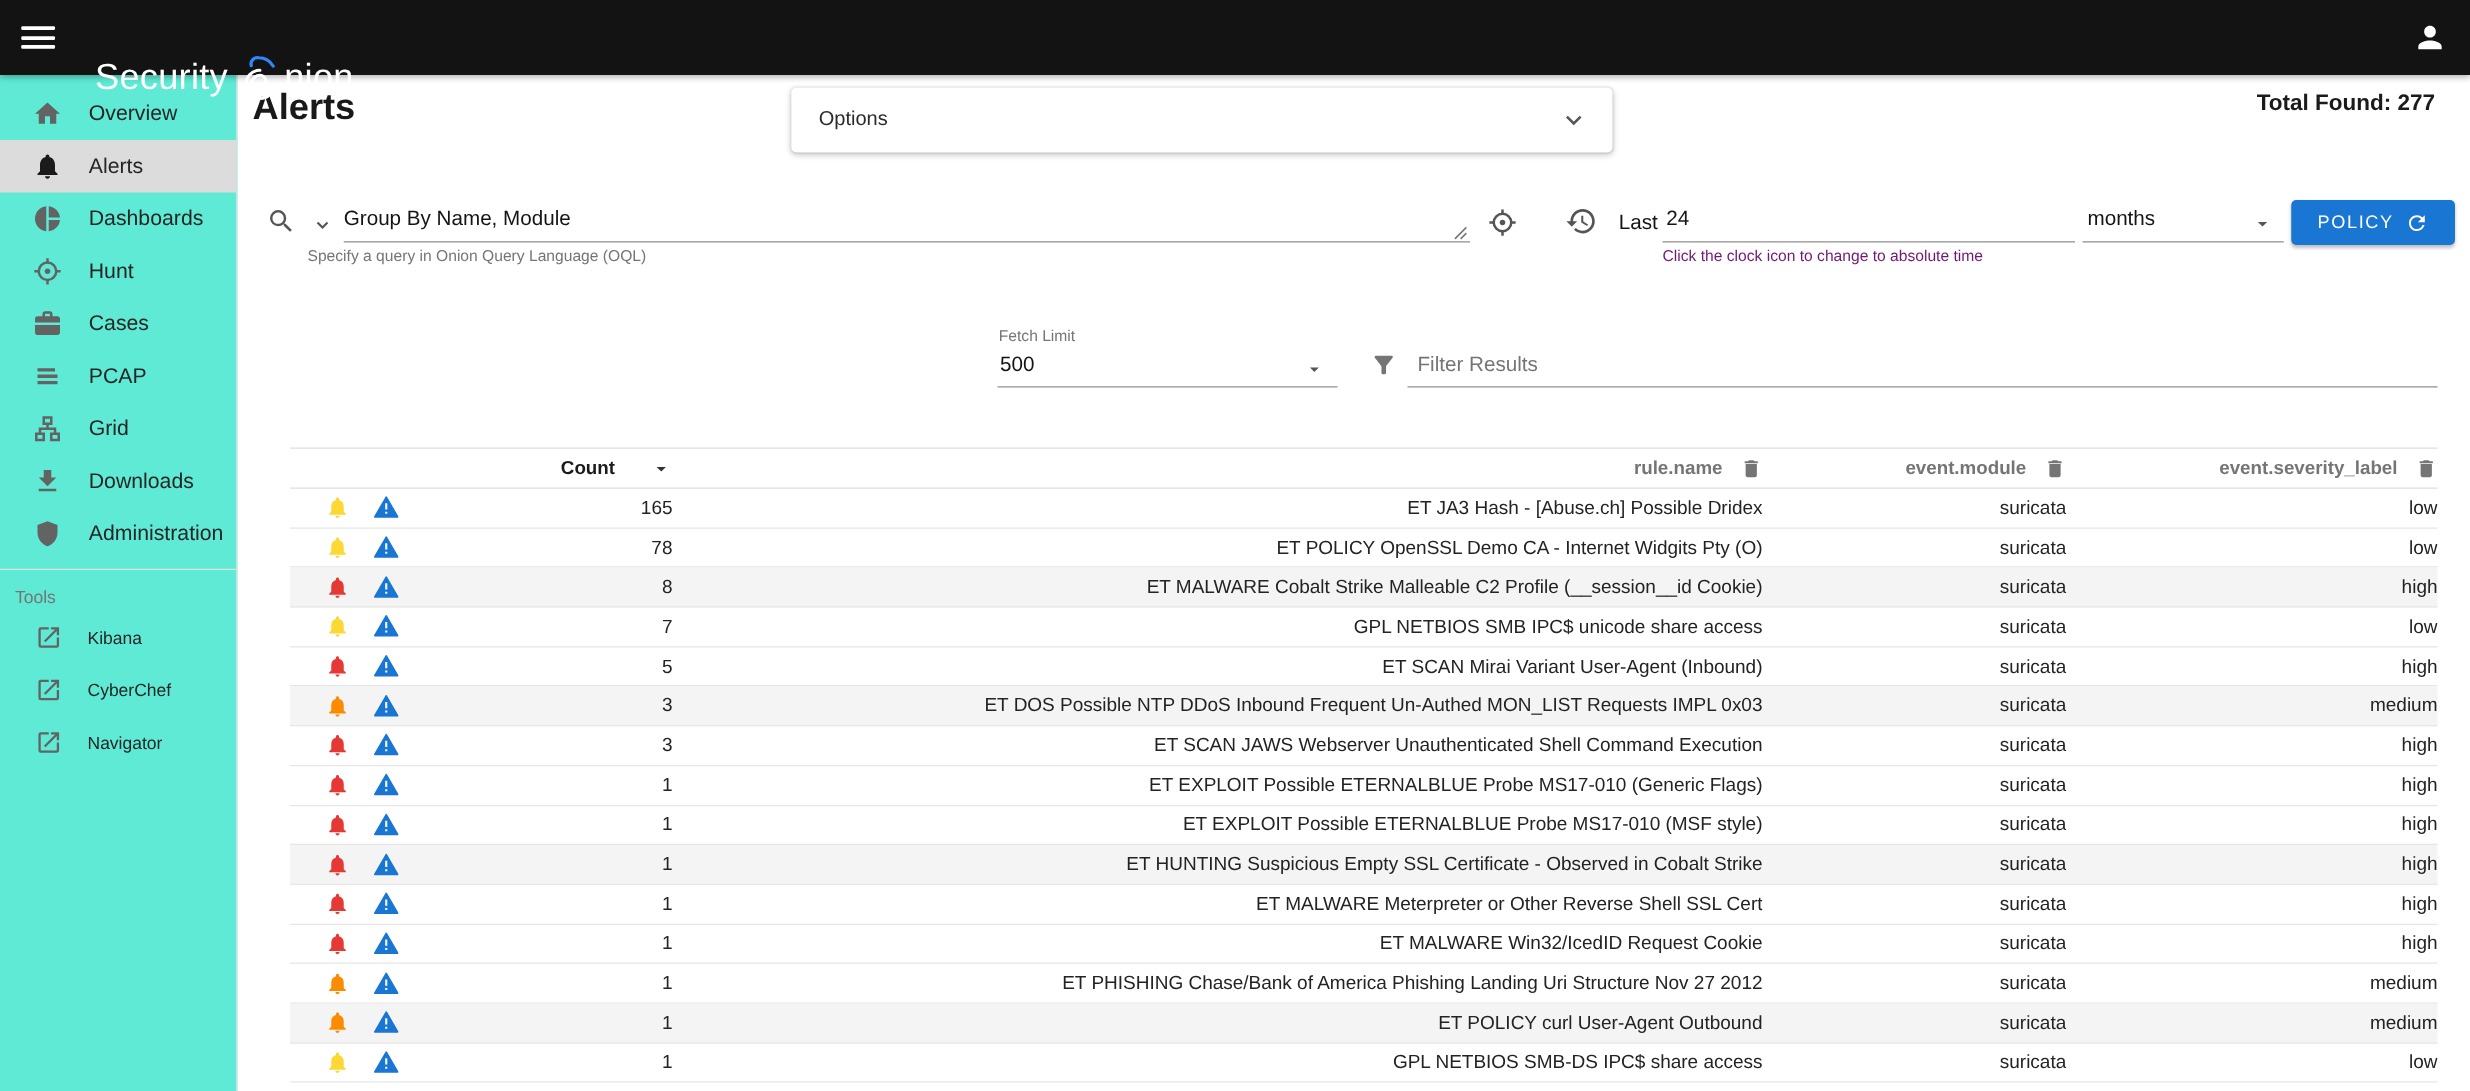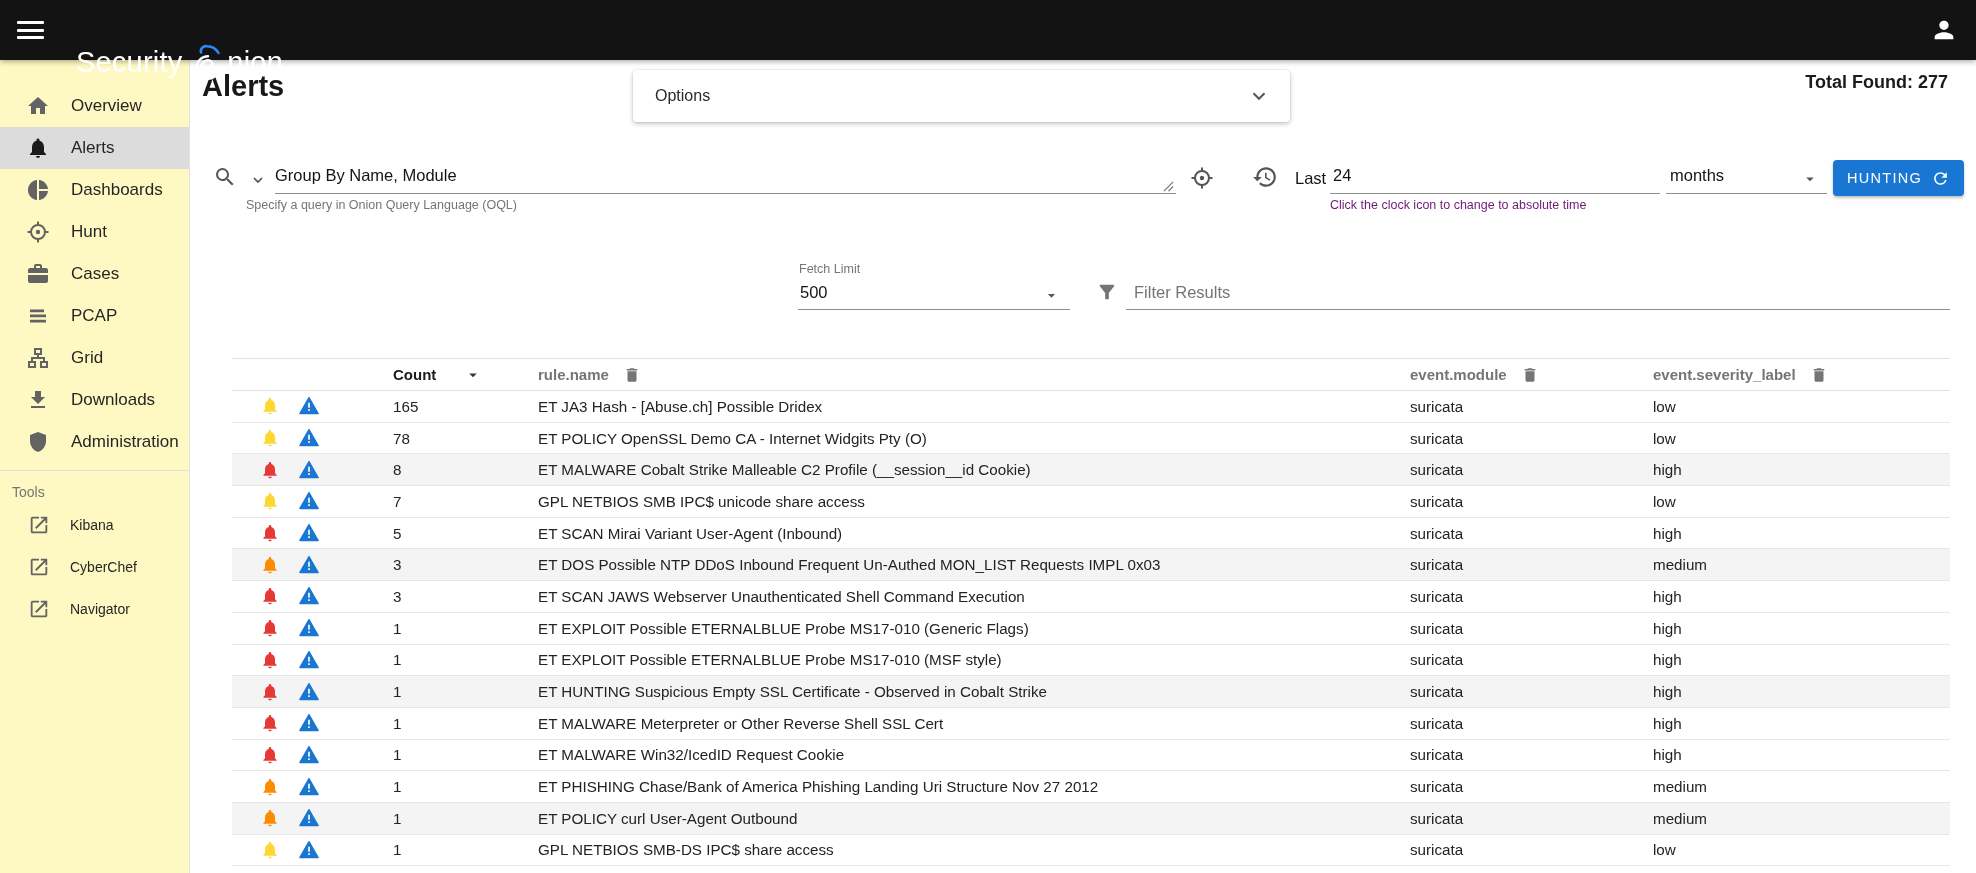--- a/index.html
+++ b/index.html
@@ -8,21 +8,21 @@
 
   
   .topbar { position:absolute; top:0; left:0; width:1976px; height:60px; background:#131313; box-shadow:0 2px 5px rgba(0,0,0,.3); z-index:30; display:flex; align-items:center; }
   .hamburger { position:absolute; left:17px; top:18px; width:27px; height:24px; background:none; border:none; cursor:pointer; display:flex; flex-direction:column; justify-content:space-between; padding:3px 0; }
   .hamburger span { display:block; height:3px; background:#fff; border-radius:1px; }
   .logo { position:absolute; left:76px; top:0; height:57px; display:flex; align-items:center; color:#fff; font-size:29px; letter-spacing:.2px;margin-top:34px; }
   .logo .spiral { margin:2px 1px 0 8px; }
   .userbtn { position:absolute; right:18px; top:16px; width:28px; height:28px; background:none; border:none; cursor:pointer; color:#fff; }
 
   
-  .sidebar { position:absolute; top:60px; left:0; width:190px; height:813px; background:#fef9c3; border-right:1px solid #e3e3e3; padding-top:25px; }
+  .sidebar { position:absolute; top:60px; left:0; width:190px; height:813px; background:#5eead4; border-right:1px solid #e3e3e3; padding-top:10px; }
   .nav-item { height:42px; display:flex; align-items:center; padding-left:26px; gap:21px; font-size:17px; color:#262626; cursor:pointer; }
   .nav-item.active { background:#dcdcdc; }
   .nav-icon { width:24px; height:24px; color:#636363; flex:none; }
   .nav-icon svg { width:100%; height:100%; }
   .side-divider { border:none; border-top:1px solid #e0e0e0; margin:7px 0 0 0; }
   .tools-label { padding:13px 0 4px 12px; font-size:14px; color:#757575; }
   .tool-item { height:42px; display:flex; align-items:center; padding-left:28px; gap:20px; font-size:14px; color:#262626; cursor:pointer; }
   .tool-item .nav-icon { width:22px; height:22px; }
 
   
@@ -51,21 +51,21 @@
   .refresh-btn svg { width:19px; height:19px; }
 
   
   .fetch-label { position:absolute; left:799px; top:262px; font-size:12.5px; color:#757575; }
   .fetch-select { position:absolute; left:798px; top:280px; width:272px; height:30px; border-bottom:1px solid #8f8f8f; font-size:16.5px; color:#141414; padding:3px 0 0 2px; cursor:pointer; }
   .fetch-select .caret { position:absolute; right:10px; top:7px; width:17px; height:17px; color:#555; }
   .filter-funnel { left:1096px; top:281px; width:22px; height:22px; color:#757575; }
   .filter-field { position:absolute; left:1126px; top:280px; width:824px; height:30px; border-bottom:1px solid #8f8f8f; font-size:16.5px; color:#757575; padding:3px 0 0 8px; cursor:text; }
 
   
-  .alerts-table { position:absolute; left:232px; top:358px; width:1718px; }
+  .alerts-table { position:absolute; left:232px; top:358px; width:1718px;text-align:right; }
   .thead { display:flex; align-items:center; height:33px; border-top:1px solid #e0e0e0; border-bottom:1px solid #e0e0e0; font-size:15px; font-weight:700; }
   .cell { flex:none; white-space:nowrap; overflow:hidden; }
   .c-icons { width:161px; display:flex; align-items:center; padding-left:28px; gap:19px; }
   .c-count { width:145px; }
   .c-name  { width:872px; }
   .c-module{ width:243px; }
   .c-severity { width:297px; }
   .h-label { color:#757575; display:inline-flex; align-items:center; gap:14px; }
   .h-count { color:#1b1b1b; display:inline-flex; align-items:center; }
   .sort-caret { width:18px; height:18px; color:#333; margin-left:28px; }
@@ -260,21 +260,21 @@
 <div class="t-helper">Click the clock icon to change to absolute time</div>
 <div class="t-unit">
   <span>months</span>
   <span class="caret">
       <svg viewBox="0 0 24 24" fill="currentColor">
         <path d="M7 10l5 5 5-5z"></path>
       </svg>
     </span>
 </div>
 <button class="refresh-btn">
-  <span>HUNTING</span>
+  <span>POLICY</span>
   <svg viewBox="0 0 24 24" fill="currentColor">
       <path d="M17.65 6.35A7.96 7.96 0 0 0 12 4c-4.42 0-8 3.58-8 8s3.58 8 8 8c3.73 0 6.84-2.55 7.73-6h-2.08A5.99 5.99 0 0 1 12 18c-3.31 0-6-2.69-6-6s2.69-6 6-6c1.66 0 3.14.69 4.22 1.78L13 11h7V4l-2.35 2.35z"></path>
     </svg>
 </button>
 
 <div class="fetch-label">Fetch Limit</div>
 <div class="fetch-select">
   <span>500</span>
   <span class="caret">
       <svg viewBox="0 0 24 24" fill="currentColor">

